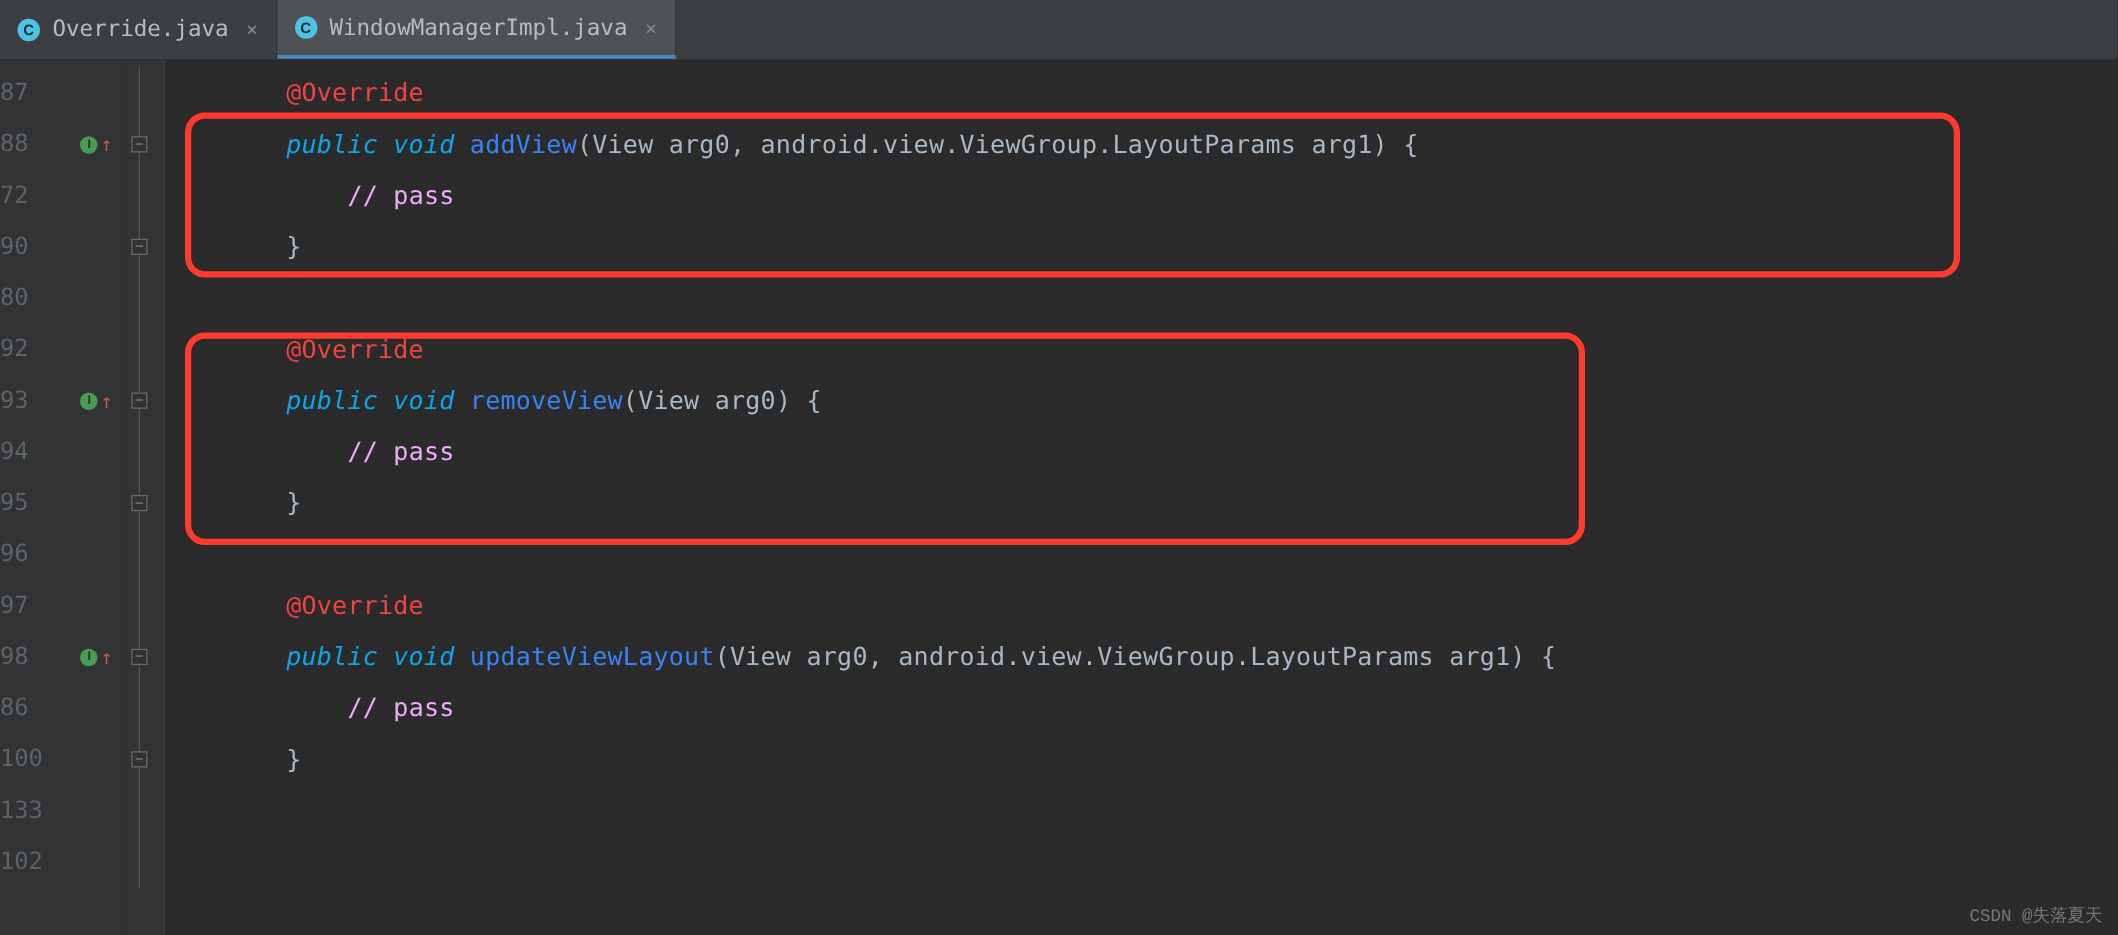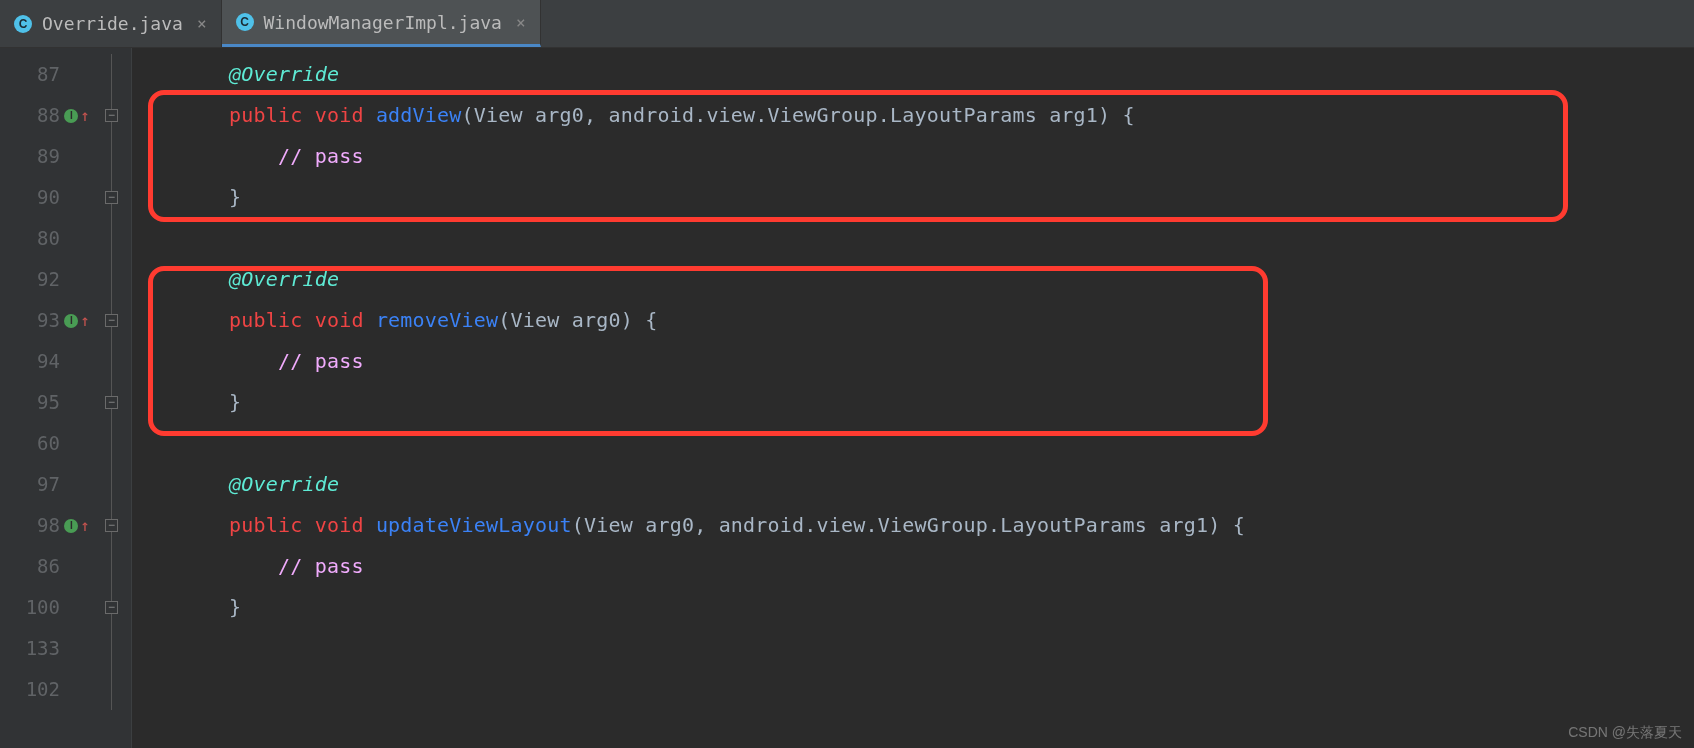--- a/index.html
+++ b/index.html
@@ -47,21 +47,20 @@
   }
   .editor {
     display: flex;
     height: calc(100% - 48px);
     position: relative;
   }
   .gutter {
     background: #313335;
     color: #606366;
     width: 102px;
-    text-align: right;
     padding-top: 6px;
     font-family: 'Menlo', 'Consolas', monospace;
     font-size: 19px;
     user-select: none;
   }
   .gutter .ln {
     height: 41px;
     line-height: 41px;
     padding-right: 42px;
     position: relative;
@@ -127,35 +126,35 @@
     white-space: pre;
     position: relative;
   }
   .code .line {
     height: 41px;
     line-height: 41px;
     padding-left: 48px;
     color: #a9b7c6;
     letter-spacing: 0.2px;
   }
-  .kw { color: #ef4444; }
-  .ann { color: #5eead4; font-style: italic; }
+  .kw { color: #0ea5e9; font-style: italic; }
+  .ann { color: #ef4444; }
   .fn { color: #3b82f6; }
   .cm { color: #f0abfc; }
   .highlight-box {
     position: absolute;
     border: 5px solid #ff3b30;
     border-radius: 16px;
     pointer-events: none;
   }
   .watermark {
     position: absolute;
     right: 12px;
     bottom: 6px;
-    font-family: Liberation Sans, sans-serif;
+    font-family: Liberation Mono, monospace;
     font-size: 14px;
     color: rgba(255,255,255,0.35);
   }
 </style>
 </head>
 <body>
 
 <div class="tab-bar">
   <div class="tab">
     <span class="file-icon">C</span>
@@ -169,31 +168,31 @@
   </div>
 </div>
 
 <div class="editor">
   <div class="gutter" id="gutter">
       <div class="ln">87</div>
       <div class="ln">88<span class="mark">
           <span class="circle">I</span>
           <span class="arrow">↑</span>
         </span></div>
-      <div class="ln">89</div>
+      <div class="ln">72</div>
       <div class="ln">90</div>
       <div class="ln">80</div>
       <div class="ln">92</div>
       <div class="ln">93<span class="mark">
           <span class="circle">I</span>
           <span class="arrow">↑</span>
         </span></div>
       <div class="ln">94</div>
       <div class="ln">95</div>
-      <div class="ln">60</div>
+      <div class="ln">96</div>
       <div class="ln">97</div>
       <div class="ln">98<span class="mark">
           <span class="circle">I</span>
           <span class="arrow">↑</span>
         </span></div>
       <div class="ln">86</div>
       <div class="ln">100</div>
       <div class="ln">133</div>
       <div class="ln">102</div>
     </div>

